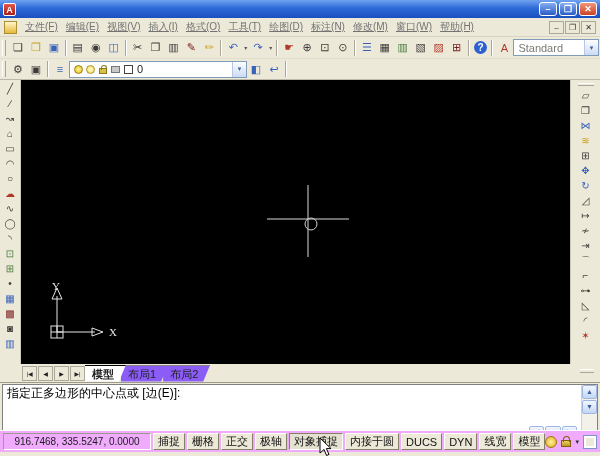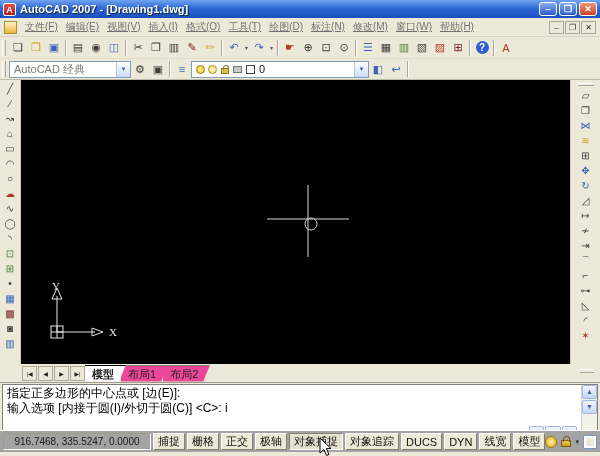--- a/index.html
+++ b/index.html
@@ -73,21 +73,21 @@
   .canvas { position:absolute; top:80px; left:21px; width:549px; height:284px; background:#000; }
   .crosshair { position:absolute; left:246px; top:105px; }
   .ucs { position:absolute; left:14px; top:200px; }
 
   
   .tabrow { position:absolute; top:364px; left:0; width:600px; height:19px; background:#ECE9D8;
     display:flex; align-items:center; padding-left:22px; border-bottom:1px solid #9D9A8E; }
   .tnav { width:15px; height:15px; border:1px solid #ACA899; background:#ECE9D8;
     font-size:6px; color:#222; display:flex; align-items:center; justify-content:center; margin-right:1px; }
   .tabs { display:flex; margin-left:4px; height:17px; }
-  .tab { height:17px; padding:1px 12px 0 7px; font-size:11px; color:#222; background:#ec4899;
+  .tab { height:17px; padding:1px 12px 0 7px; font-size:11px; color:#222; background:#8b5cf6;
     border-top:1px solid #808080; clip-path:polygon(0 0,100% 0,calc(100% - 7px) 100%,0 100%);
     margin-left:-5px; }
   .tab.active { background:#fff; font-weight:bold; z-index:2; border-top:1px solid #000; }
   .dock-handle { position:absolute; right:6px; top:5px; width:14px; height:4px;
     border-top:1px solid #fff; border-bottom:1px solid #A9A59A; }
 
   
   .cmdwin { position:absolute; top:384px; left:2px; width:596px; height:57px;
     border:1px solid #808080; background:#fff; font-size:12px; line-height:14.5px;
     color:#000; padding:1px 2px 1px 4px; }
@@ -98,21 +98,21 @@
   .sbtn { width:15px; height:14px; margin:0 0 1px 0; border:1px solid #9EB6E4; border-radius:2px;
     background:linear-gradient(#F2F6FD,#C4D6F4); color:#3E5E9E; font-size:7px;
     display:flex; align-items:center; justify-content:center; }
   .hscroll { position:absolute; right:20px; bottom:1px; height:13px; display:flex; gap:1px; }
   .hthumb { width:16px; border:1px solid #9EB6E4; border-radius:2px; background:linear-gradient(#F2F6FD,#C4D6F4); }
   .hbtn { width:15px; height:13px; border:1px solid #9EB6E4; border-radius:2px;
     background:linear-gradient(#F2F6FD,#C4D6F4); color:#3E5E9E; font-size:7px;
     display:flex; align-items:center; justify-content:center; }
 
   
-  .statusbar { position:absolute; top:430px; left:0; width:600px; height:22px; background:#a3a3a3;
+  .statusbar { position:absolute; top:430px; left:0; width:600px; height:22px; background:#f0abfc;
     border-top:1px solid #fff; display:flex; align-items:center; padding:0 3px; }
   .coords { width:148px; height:17px; border:1px solid; border-color:#9D9A8E #FFF #FFF #9D9A8E;
     display:flex; align-items:center; justify-content:center; font-size:10px; color:#1a1a1a; white-space:nowrap; }
   .stbtn { height:17px; border:1px solid; border-color:#FFF #848069 #848069 #FFF;
     padding:0 4px; margin-left:2px; display:flex; align-items:center; font-size:11px;
     color:#111; white-space:nowrap; background:#ECE9D8; }
   .stbtn.pressed { border-color:#848069 #FFF #FFF #848069; background:#E4E1D1; }
   .tray { margin-left:auto; display:flex; align-items:center; gap:4px; }
   .sat-icon { width:12px; height:12px; border-radius:50%;
     background:radial-gradient(#FFF2A0,#E0A818); border:1px solid #A07808; }
@@ -124,21 +124,20 @@
   .clean-btn { width:14px; height:14px; border:1px solid #7A96C8; background:#ECE9D8;
     box-shadow:inset 0 0 0 2px #fff; }
 
   .cursor-svg { position:absolute; left:318px; top:437px; z-index:10; }
 </style>
 </head>
 <body>
 
 <div class="titlebar">
   <div class="title-icon">A</div>
-  <div class="title-text">AutoCAD 2007 - [Drawing1.dwg]</div>
   <div class="win-btns">
     <div class="win-btn">–</div>
     <div class="win-btn">❐</div>
     <div class="win-btn close">✕</div>
   </div>
 </div>
 
 <div class="menubar">
   <div class="mdi-doc-icon"></div>
   <div class="menu-item">文件(F)</div>
@@ -190,28 +189,28 @@
   <span class="ticon c-green">▥</span>
   <span class="ticon">▧</span>
   <span class="ticon c-red">▨</span>
   <span class="ticon c-darkred">⊞</span>
   <div class="sep"></div>
   <span class="ticon">
       <span class="help-badge">?</span>
     </span>
   <div class="sep"></div>
   <span class="ticon c-red">A</span>
+  <div class="combo" style="width:86px;">
+    <span>Standard</span>
+    <span class="carr">▾</span>
+  </div>
 </div>
 
 <div class="tbrow" id="tb2">
   <div class="grip"></div>
-  <div class="combo" style="width:122px;">
-    <span>AutoCAD 经典</span>
-    <span class="carr">▾</span>
-  </div>
   <span class="ticon">⚙</span>
   <span class="ticon">▣</span>
   <div class="sep"></div>
   <span class="ticon c-blue">≡</span>
   <div class="combo" style="width:178px;">
     <span class="dot-bulb"></span>
     <span class="dot-sun"></span>
     <span class="mini-lock"></span>
     <span class="mini-print"></span>
     <span class="swatch"></span>
@@ -292,40 +291,39 @@
   <div class="tabs">
     <div class="tab active">模型</div>
     <div class="tab">布局1</div>
     <div class="tab">布局2</div>
   </div>
   <div class="dock-handle"></div>
 </div>
 
 <div class="cmdwin">
   <div class="cmdline">指定正多边形的中心点或 [边(E)]:</div>
-  <div class="cmdline">输入选项 [内接于圆(I)/外切于圆(C)] &lt;C&gt;: i</div>
   <div class="vscroll">
     <div class="sbtn">▲</div>
     <div class="sbtn">▼</div>
   </div>
   <div class="hscroll">
     <div class="hbtn">◀</div>
     <div class="hthumb"></div>
     <div class="hbtn">▶</div>
   </div>
 </div>
 
 <div class="statusbar">
   <div class="coords">916.7468, 335.5247, 0.0000</div>
   <div class="stbtn">捕捉</div>
   <div class="stbtn">栅格</div>
   <div class="stbtn">正交</div>
   <div class="stbtn">极轴</div>
   <div class="stbtn pressed">对象捕捉</div>
-  <div class="stbtn">对象追踪</div>
+  <div class="stbtn">内接于圆</div>
   <div class="stbtn">DUCS</div>
   <div class="stbtn">DYN</div>
   <div class="stbtn">线宽</div>
   <div class="stbtn">模型</div>
   <div class="tray">
     <div class="sat-icon"></div>
     <div class="lock-icon"></div>
     <div class="tray-arr">▾</div>
     <div class="clean-btn"></div>
   </div>

